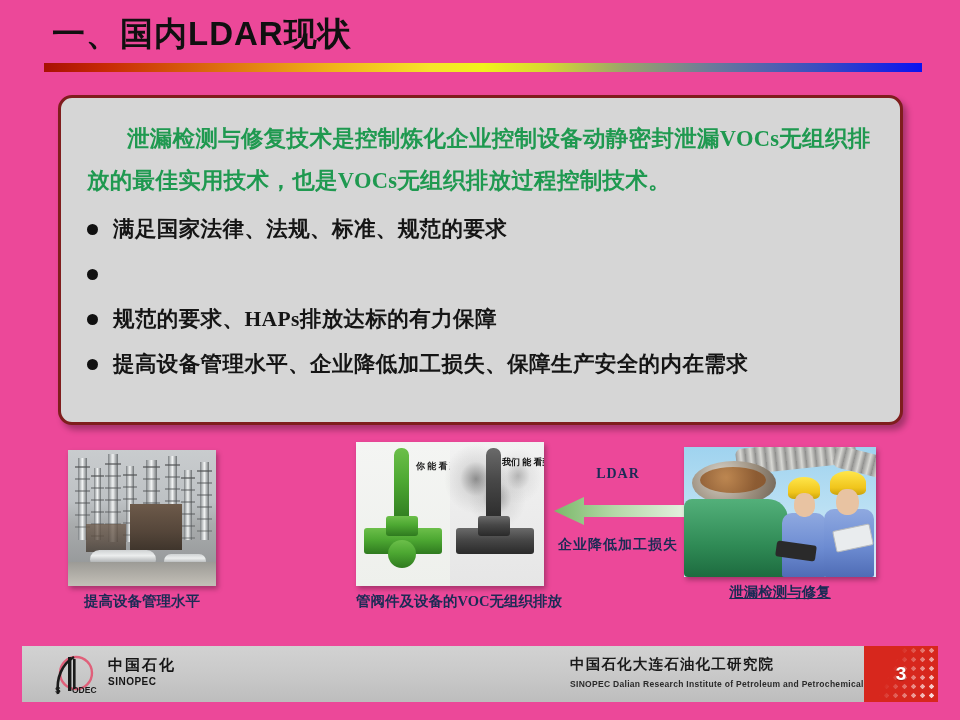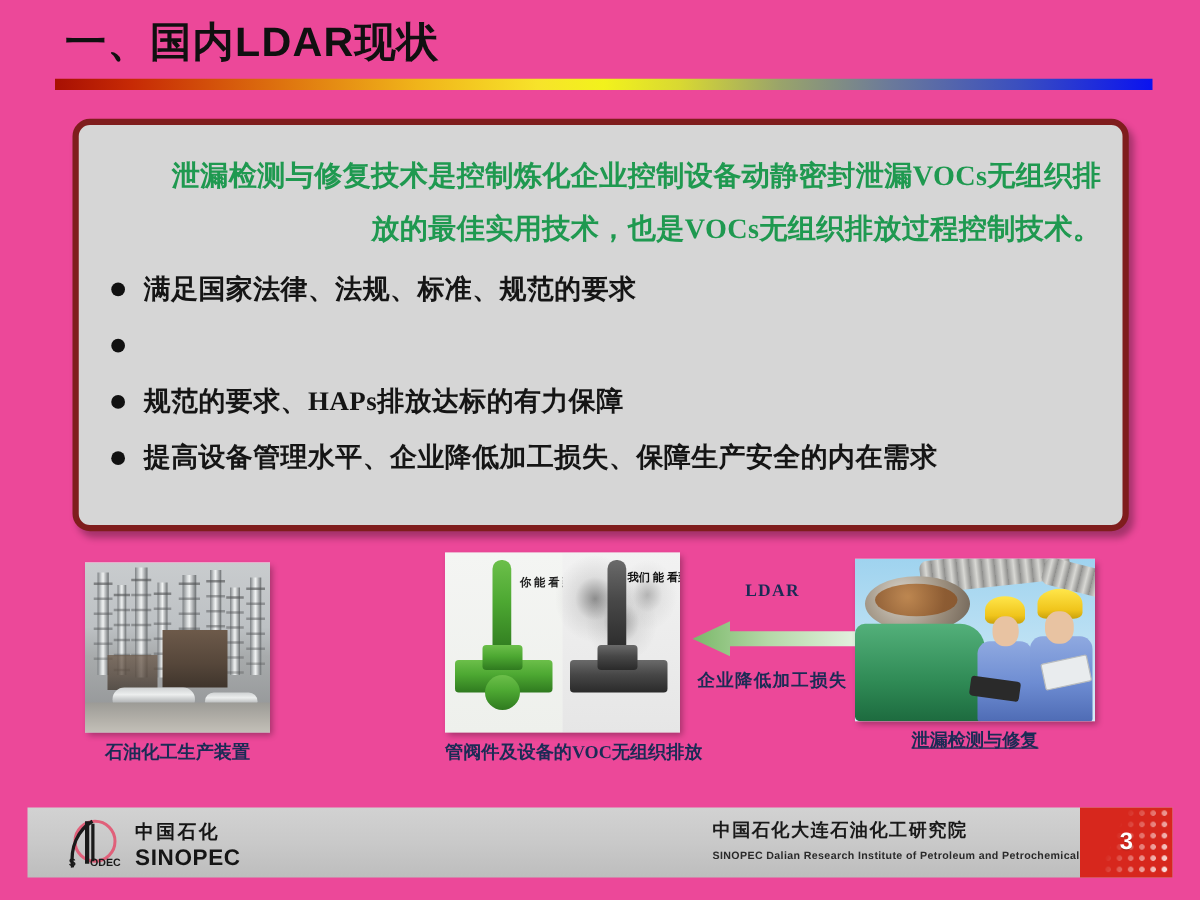--- a/index.html
+++ b/index.html
@@ -55,24 +55,23 @@
 
   
   .content-panel {
     position: absolute;
     left: 58px;
     top: 95px;
     width: 845px;
     height: 330px;
     background: #d6d6d6;
     border-radius: 14px;
-    border: 5px solid #7f1d1d;
+    border: 3px solid #7f1d1d;
     box-shadow: 4px 5px 6px rgba(0,0,0,0.30);
     box-sizing: border-box;
-    text-align: right;
   }
   .lead-text {
     position: absolute;
     left: 26px;
     top: 20px;
     width: 792px;
     color: #1f9950;
     font-family: "Liberation Serif", "DejaVu Serif", serif;
     font-weight: bold;
     font-size: 22.5px;
@@ -246,21 +245,21 @@
   }
   .sinopec-logo { position: absolute; left: 30px; top: 8px; width: 160px; height: 42px; }
   .logo-mark { position: absolute; left: 0; top: 0; width: 46px; height: 42px; }
   .logo-text-cn {
     position: absolute; left: 56px; top: 2px;
     font-size: 15px; font-weight: bold; color: #151515; letter-spacing: 2px;
     font-family: "Liberation Sans", "DejaVu Sans", sans-serif;
   }
   .logo-text-en {
     position: absolute; left: 56px; top: 22px;
-    font-size: 18px; font-weight: bold; color: #151515; letter-spacing: 0.5px;
+    font-size: 10px; font-weight: bold; color: #151515; letter-spacing: 0.5px;
     font-family: "Liberation Sans", "DejaVu Sans", sans-serif;
   }
   .org-block { position: absolute; left: 548px; top: 9px; width: 330px; }
   .org-cn {
     font-size: 14.5px; font-weight: bold; color: #1a1a1a; letter-spacing: 1.2px;
     font-family: "Liberation Sans", "DejaVu Sans", sans-serif;
   }
   .org-en {
     margin-top: 5px;
     font-size: 8.5px; font-weight: bold; color: #2a2a2a; letter-spacing: 0.3px;
@@ -332,21 +331,21 @@
         <div class="tower" style="left:78px;  top:10px; width:11px; height:60px;"></div>
         <div class="tower" style="left:100px; top:6px;  width:9px;  height:84px;"></div>
         <div class="tower" style="left:116px; top:20px; width:8px;  height:70px;"></div>
         <div class="tower" style="left:132px; top:12px; width:9px;  height:78px;"></div>
         <div class="struct-block" style="left:62px; top:54px; width:52px; height:46px;"></div>
         <div class="struct-block" style="left:18px; top:74px; width:40px; height:28px; opacity:.75;"></div>
         <div class="vessel" style="left:22px; top:100px; width:66px; height:19px;"></div>
         <div class="vessel" style="left:96px; top:104px; width:42px; height:14px;"></div>
         <div class="ground"></div>
       </div>
-      <div class="fig-caption" style="top:142px;">石油化工生产装置</div>
+      <div class="fig-caption" style="top:142px;">提高设备管理水平</div>
     </div>
 
 
     <div class="fig" id="fig-valves">
       <div class="fig-frame">
         <div class="valve-half left">
           <div class="valve-body green-body" style="left:38px; top:6px; width:15px; height:74px; border-radius:7px 7px 0 0;"></div>
           <div class="valve-body green-body" style="left:8px;  top:86px; width:78px; height:26px;"></div>
           <div class="valve-body green-body" style="left:30px; top:74px; width:32px; height:20px;"></div>
           <div class="valve-body green-body" style="left:32px; top:98px; width:28px; height:28px; border-radius:50%;"></div>

